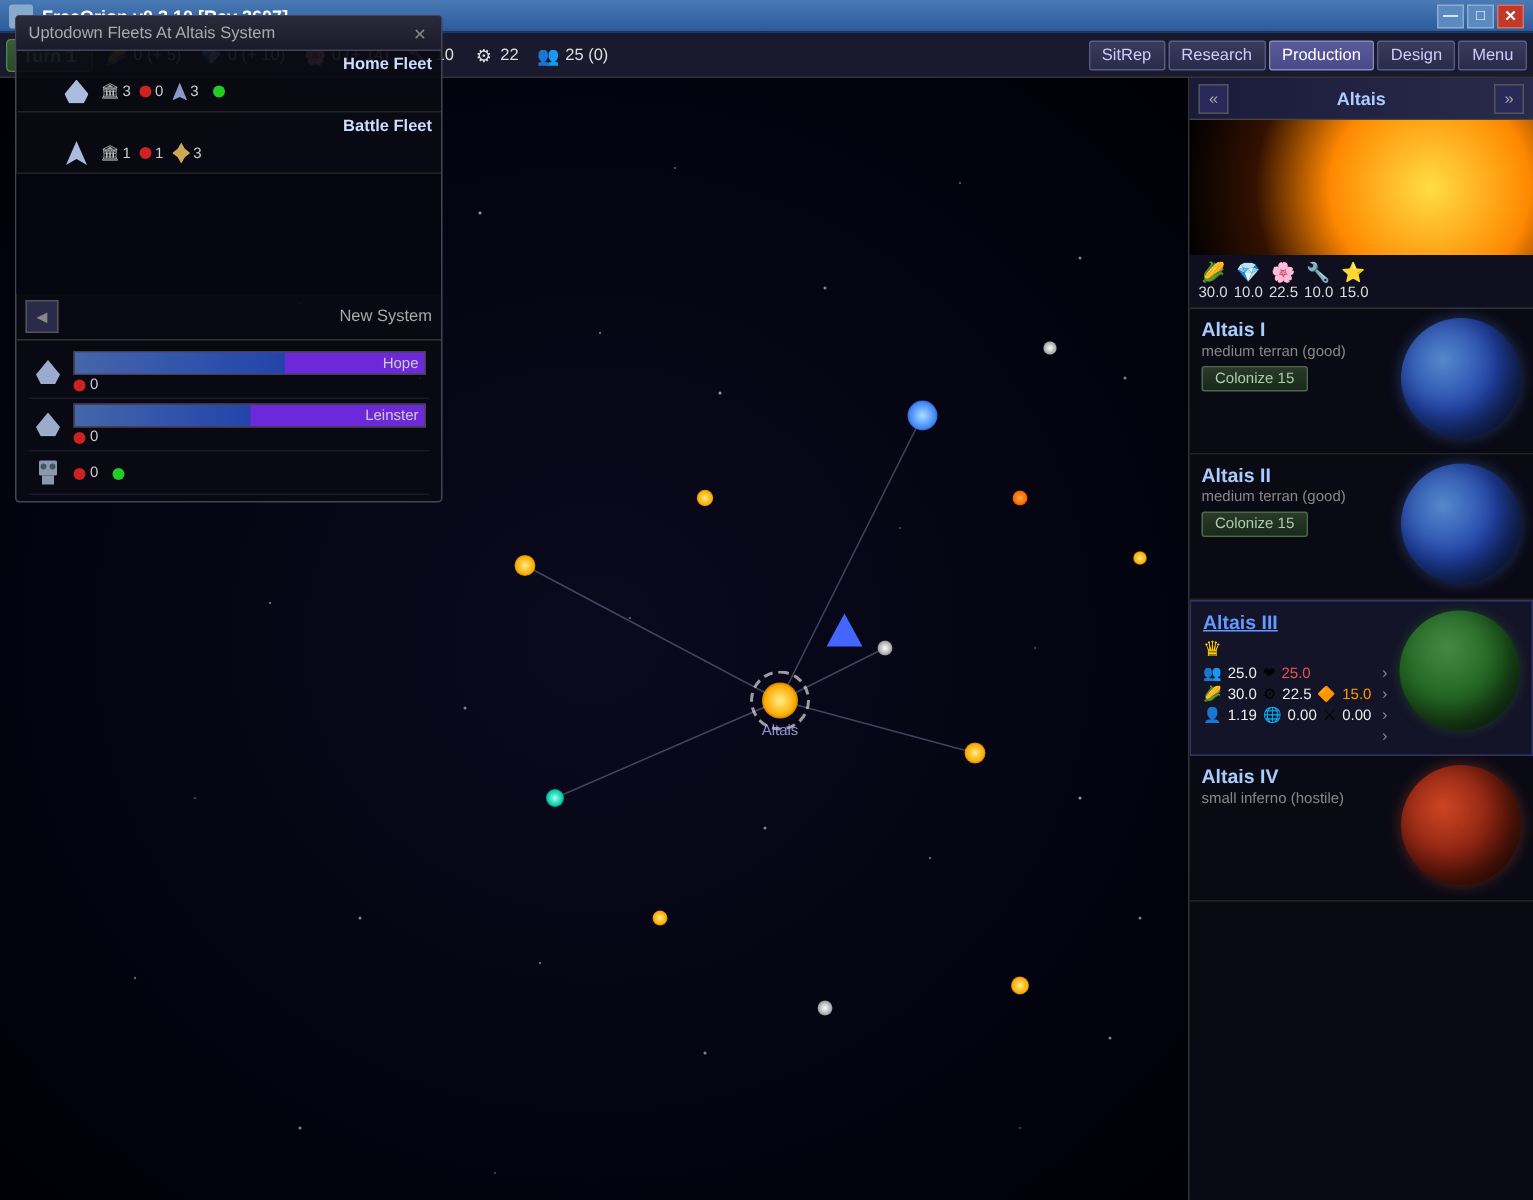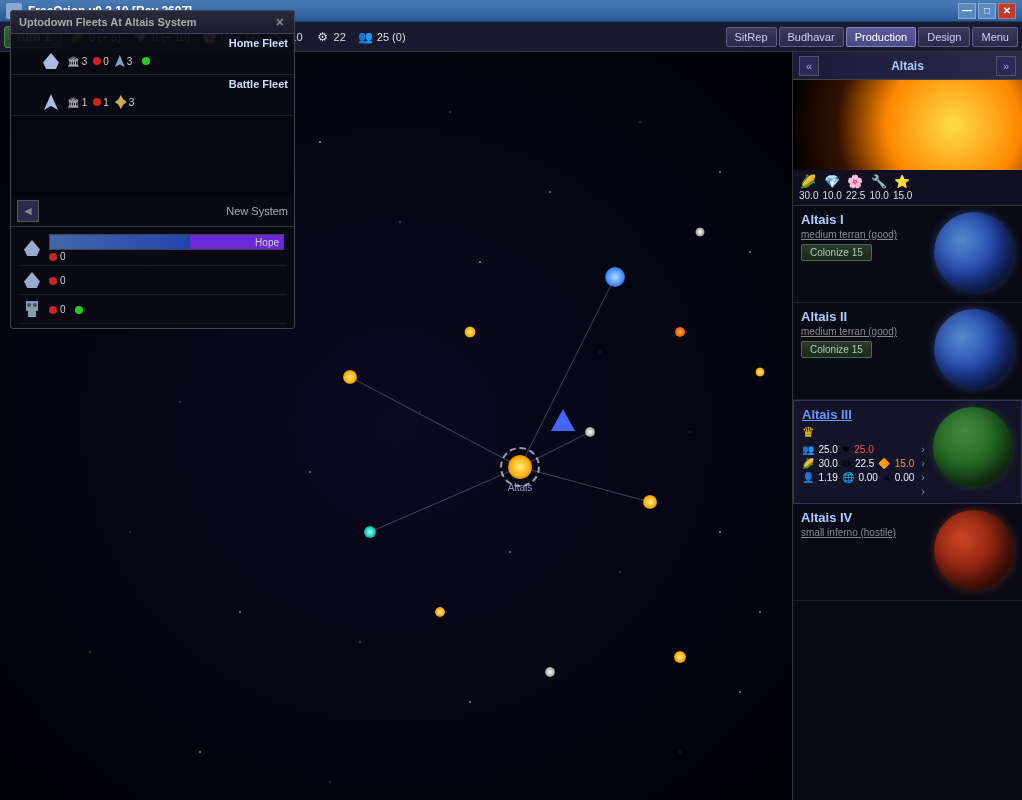--- a/index.html
+++ b/index.html
@@ -238,21 +238,20 @@
       color: #aaccff;
       font-size: 13px;
       font-weight: bold;
       margin-bottom: 2px;
     }
     .planet-name.selected { color: #6699ff; text-decoration: underline; cursor: pointer; }
     .planet-type {
       color: #888;
       font-size: 10px;
       margin-bottom: 4px;
-      text-decoration: underline;
     }
     .colonize-btn {
       background: linear-gradient(to bottom, #2a3a2a, #1a2a1a);
       border: 1px solid #4a6a4a;
       color: #aaccaa;
       padding: 2px 8px;
       font-size: 10px;
       cursor: pointer;
       border-radius: 2px;
     }
@@ -293,21 +292,20 @@
       border-radius: 3px;
     }
     #fleet-panel-header {
       background: linear-gradient(to bottom, #2a2a3a, #1a1a2a);
       padding: 4px 8px;
       display: flex;
       align-items: center;
       border-bottom: 1px solid #445;
       font-size: 11px;
       color: #aaa;
-      font-weight: bold;
     }
     .close-btn {
       margin-left: auto;
       cursor: pointer;
       color: #888;
       font-size: 14px;
       line-height: 1;
       padding: 0 2px;
     }
 
@@ -468,21 +466,21 @@
     <span class="resource-icon">⚙</span>
     <span>22</span>
   </div>
   <div class="resource-item">
     <span class="resource-icon">👥</span>
     <span>25 (0)</span>
   </div>
 
   <div class="menu-buttons">
     <button class="menu-btn">SitRep</button>
-    <button class="menu-btn">Budhavar</button>
+    <button class="menu-btn">Research</button>
     <button class="menu-btn active">Production</button>
     <button class="menu-btn">Design</button>
     <button class="menu-btn">Menu</button>
   </div>
 </div>
 
 <div id="main-content">
 
   <div id="star-map">
 
@@ -742,20 +740,24 @@
           <span>0</span>
         </div>
       </div>
     </div>
 
     <div class="holding-item">
       <div class="holding-ship-icon">
         <div style="width:16px;height:16px;background:#9aabcc;clip-path:polygon(50% 0%,100% 60%,80% 100%,20% 100%,0% 60%);"></div>
       </div>
       <div class="holding-bar-container">
+        <div class="holding-bar">
+          <div class="holding-bar-fill" style="width:50%;"></div>
+          <span class="holding-name">Leinster</span>
+        </div>
         <div class="holding-stat-row">
           <span class="dot-red"></span>
           <span>0</span>
         </div>
       </div>
     </div>
 
     <div class="holding-item">
       <div class="holding-ship-icon">
         <svg width="20" height="20" viewBox="0 0 20 20">

